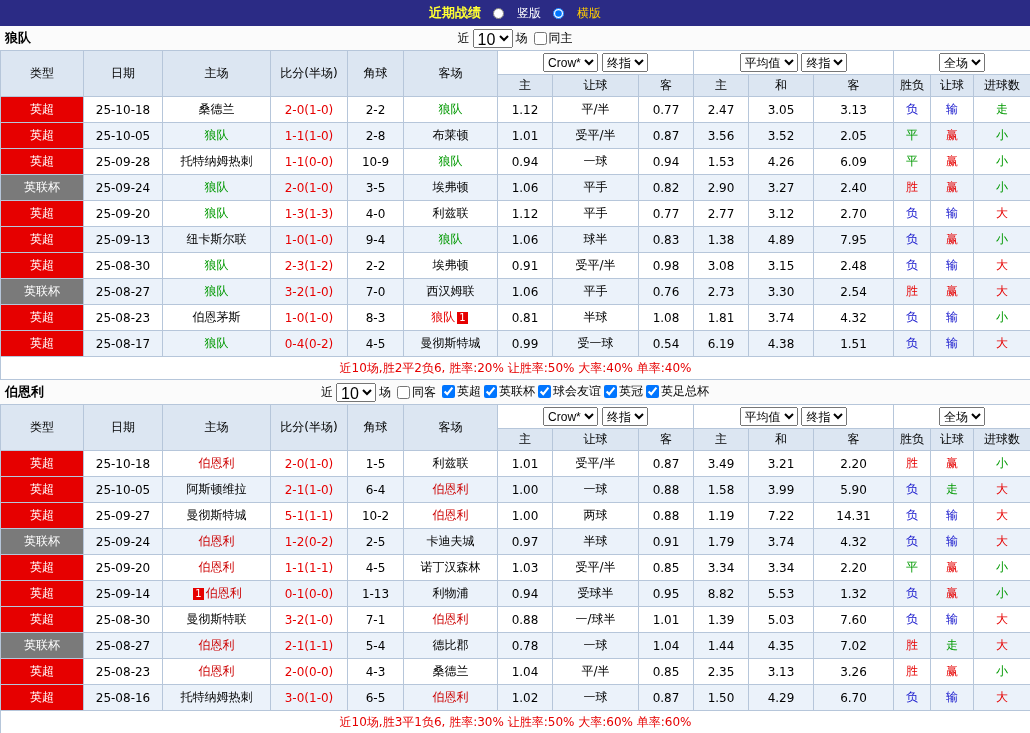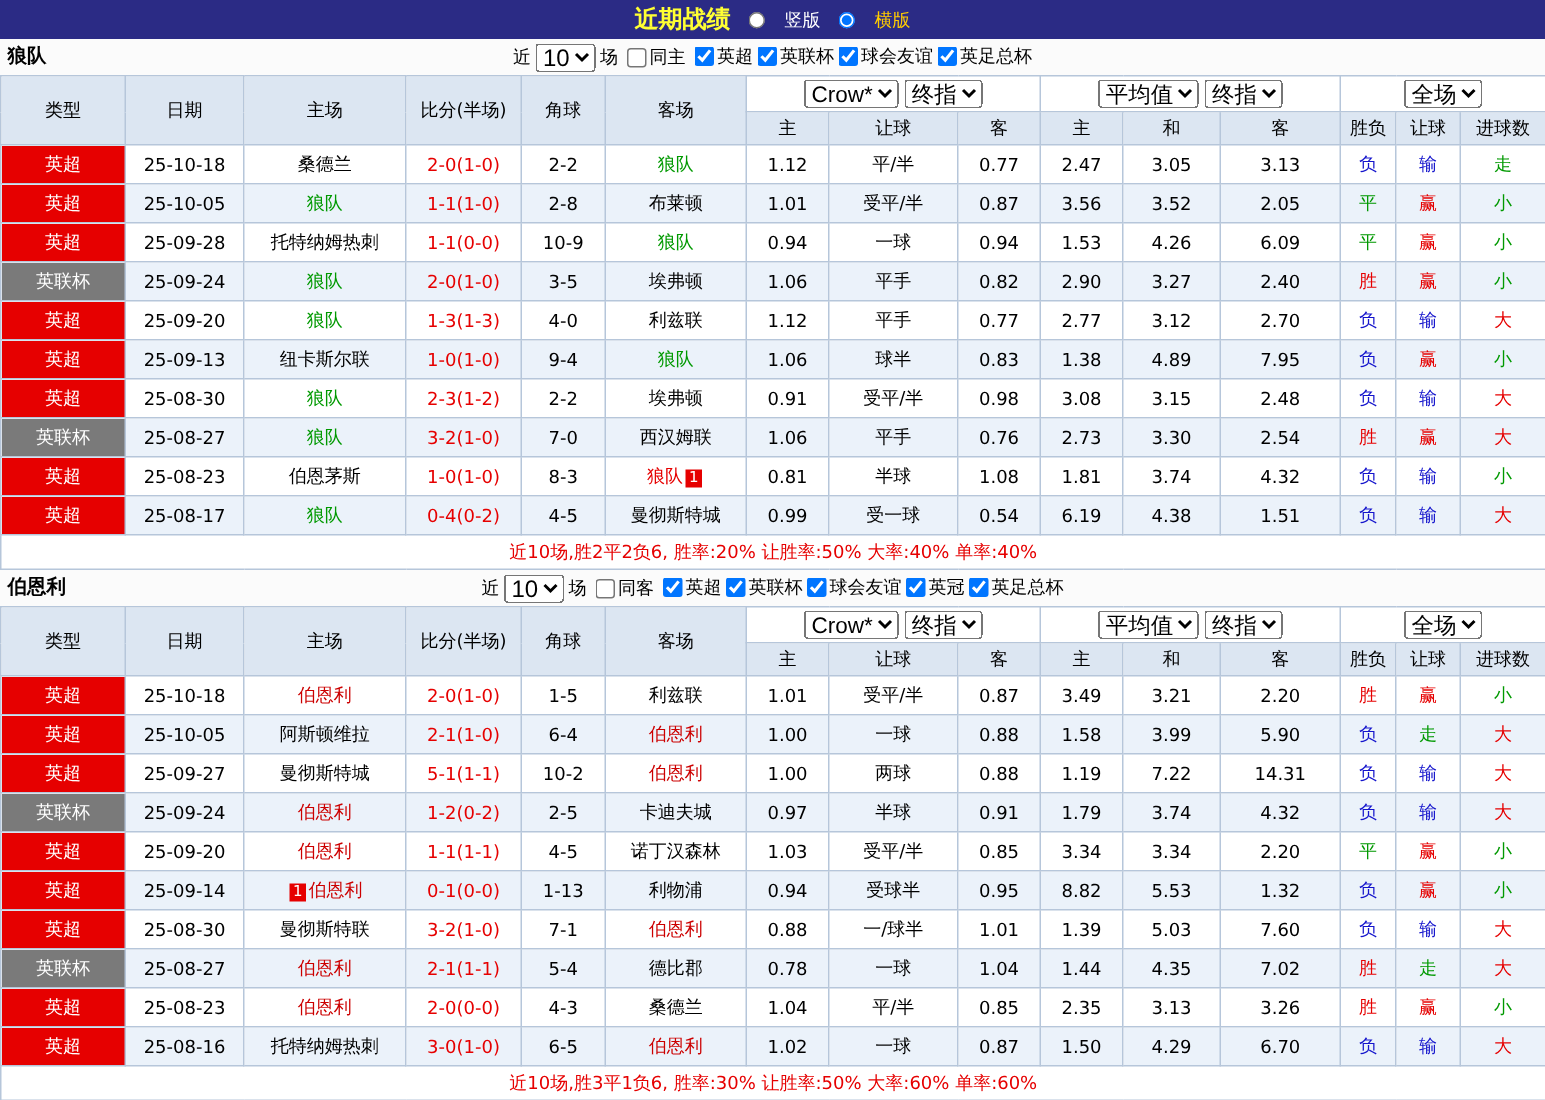--- a/index.html
+++ b/index.html
@@ -13,21 +13,21 @@
   }
   
   .topbar {
     height:26px;
     background:#2b2b85;
     display:flex;
     align-items:center;
     justify-content:center;
     gap:12px;
   }
-  .topbar .title { color:#ffff33; font-weight:bold; font-size:16px; }
+  .topbar .title { color:#ffff33; font-weight:bold; font-size:13px; }
   .opt { display:inline-flex; align-items:center; gap:13px; color:#ffffff; cursor:pointer; }
   .opt.sel-opt { color:#ffcc00; }
   .opt input[type=radio] { margin:0; width:11px; height:11px; }
 
   
   .section-head {
     position:relative;
     height:24px;
     background:#fbfbfb;
     display:flex;
@@ -56,21 +56,21 @@
     padding:0 1px;
     height:26px;
     overflow:hidden;
     white-space:nowrap;
     font-weight:normal;
     font-size:12px;
   }
   .grid thead th { background:#dce6f2; }
   .grid thead tr.h1 th.selcell { background:#ffffff; height:24px; }
   .grid thead tr.h2 th { height:22px; }
-  .selcell select { font-size:15px; height:19px; }
+  .selcell select { font-size:12px; height:19px; }
   tbody tr.alt td { background:#ebf2fa; }
   tbody td { background:#ffffff; }
   td.type-red  { background:#e60000 !important; color:#fff; }
   td.type-gray { background:#7a7a7a !important; color:#fff; }
   td.score { color:#e60000; }
   .team-green { color:#009900; }
   .team-red   { color:#cc0000; }
   .team-alert { color:#e60000; }
   .c-win  { color:#e60000; }
   .c-draw { color:#009900; }
@@ -110,21 +110,20 @@
   <div class="section-head">
     <span class="team-name">狼队</span>
     <span class="filters">
       <span>近</span>
       <select><option>10</option></select>
       <span>场</span>
       <label class="chk">
         <input type="checkbox" style="">
         <span>同主</span>
       </label>
-      <span class="league-box"><label class="chk"><input type="checkbox" checked="" style="">英超</label><label class="chk"><input type="checkbox" checked="" style="">英联杯</label><label class="chk"><input type="checkbox" checked="" style="">球会友谊</label><label class="chk"><input type="checkbox" checked="" style="">英足总杯</label></span>
     </span>
   </div>
   <table class="grid">
     <colgroup>
       <col style="width:83px">
         <col style="width:79px">
         <col style="width:108px">
         <col style="width:77px">
         <col style="width:56px">
         <col style="width:94px">

